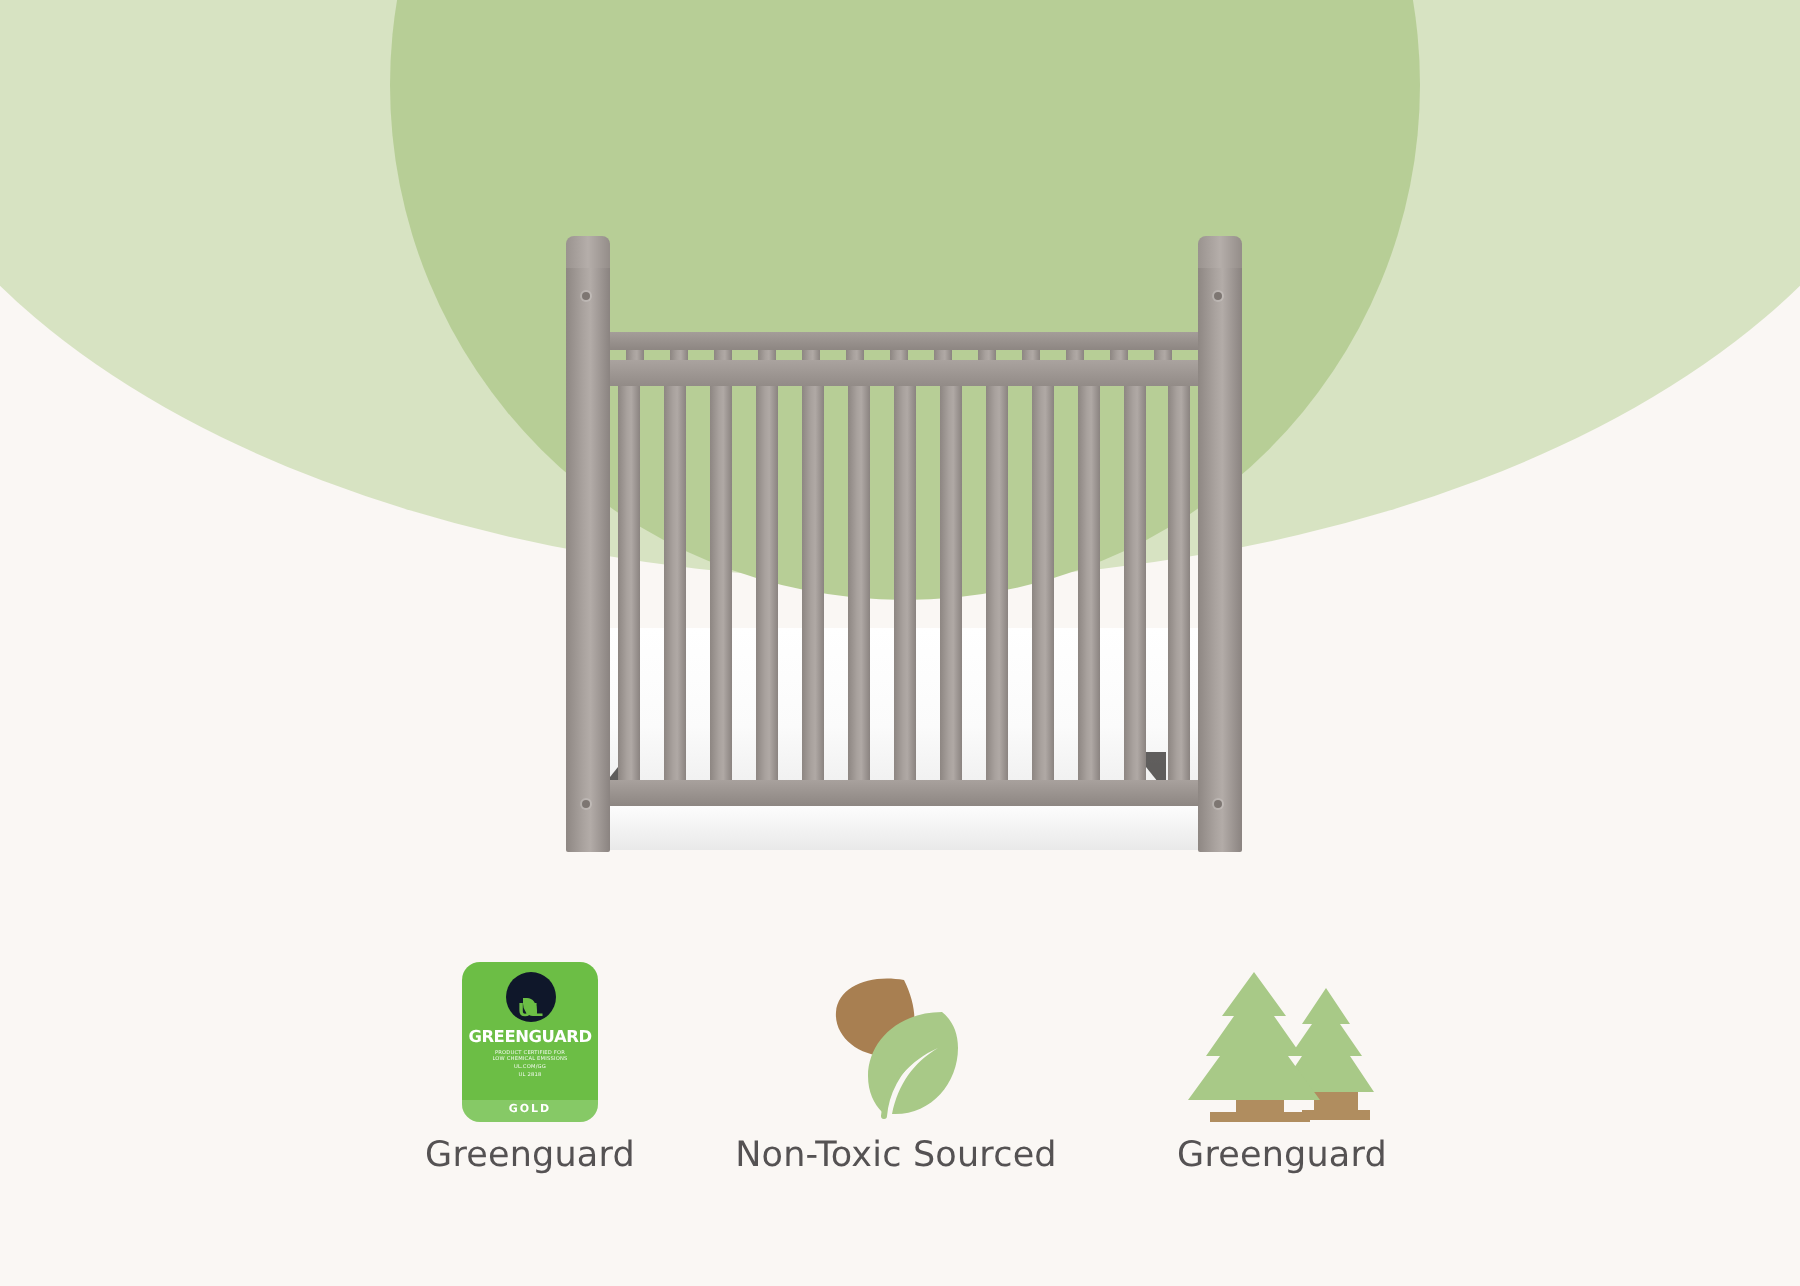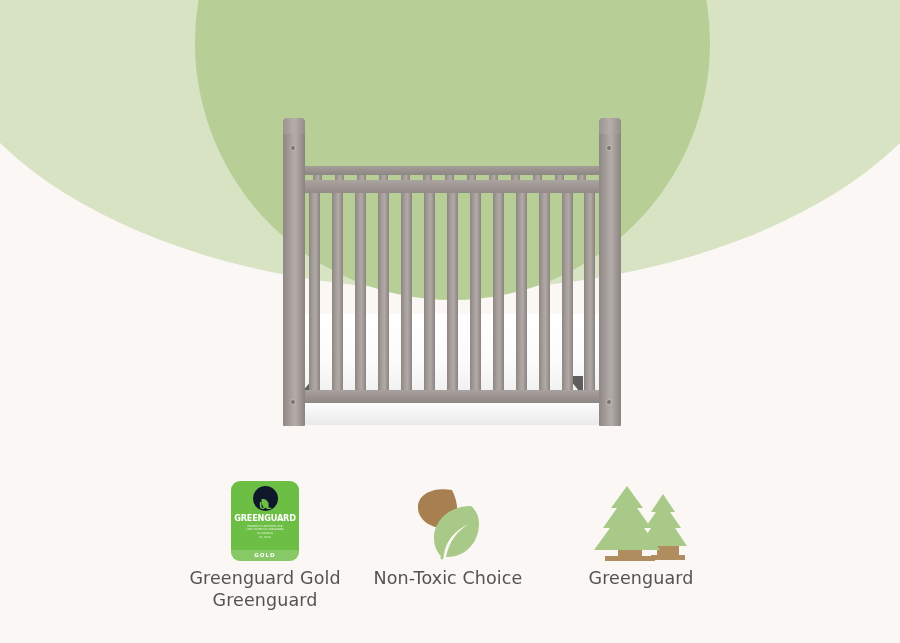--- a/index.html
+++ b/index.html
@@ -310,36 +310,35 @@
           <div class="gg-fine">
             <div>PRODUCT CERTIFIED FOR</div>
             <div>LOW CHEMICAL EMISSIONS</div>
             <div>UL.COM/GG</div>
             <div>UL 2818</div>
           </div>
           <div class="gg-gold">GOLD</div>
         </div>
       </div>
       <div class="caption">
-        <span>Greenguard Gold</span>
         <span class="l2">Greenguard</span>
       </div>
     </div>
 
     <div class="feature f2">
       <div class="icon-box">
         <svg width="86" height="82" viewBox="0 0 86 82">
           <path d="M47 10 C30 7 14 13 13 26 C12 38 24 48 38 48 C52 48 57 30 47 10 Z" fill="#a87f51"></path>
           <path d="M66 26 C44 26 29 41 29 58 C29 66 32 72 36 76 C40 62 50 50 64 44
                    C52 51 44 62 41 77 C60 78 74 62 74 44 C74 36 71 30 66 26 Z" fill="#a8c987"></path>
           <path d="M37 78 C38 66 44 55 53 48" stroke="#a8c987" stroke-width="3" fill="none" stroke-linecap="round"></path>
         </svg>
       </div>
       <div class="caption">
-        <span>Non-Toxic Choice</span>
+        <span>Non-Toxic Sourced</span>
       </div>
     </div>
 
     <div class="feature f3">
       <div class="icon-box">
         <svg width="100" height="82" viewBox="0 0 100 82">
           <path d="M72 14 L60 32 L65 32 L54 48 L60 48 L48 66 L96 66 L84 48 L90 48 L79 32 L84 32 Z" fill="#a8c987"></path>
           <rect x="66" y="66" width="22" height="9" fill="#b08d5f"></rect>
           <path d="M36 6 L20 28 L26 28 L12 48 L19 48 L3 70 L69 70 L53 48 L60 48 L46 28 L52 28 Z" fill="#a8c987"></path>
           <rect x="27" y="70" width="24" height="10" fill="#b08d5f"></rect>

